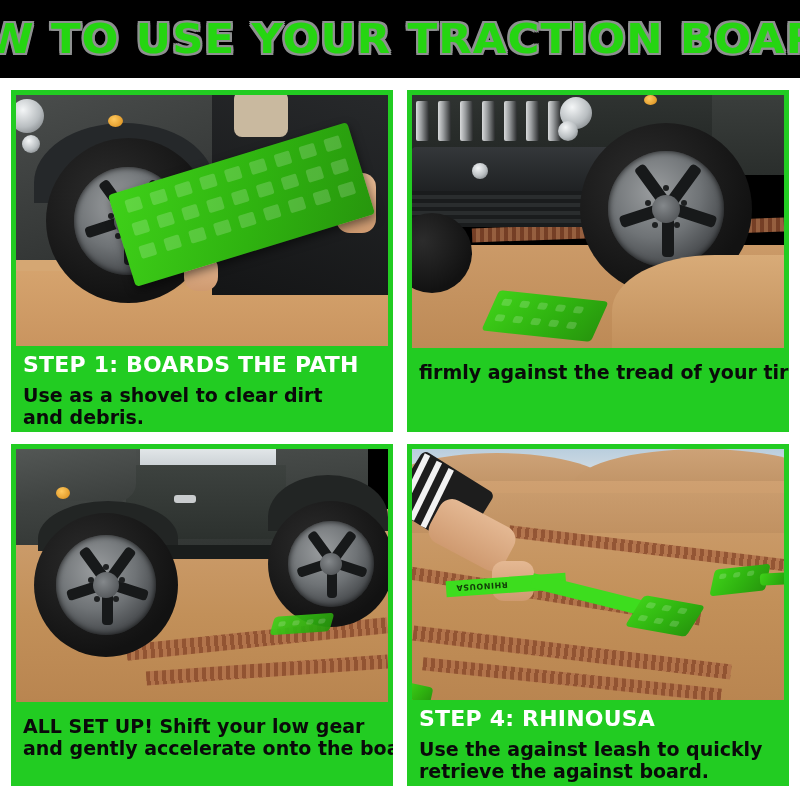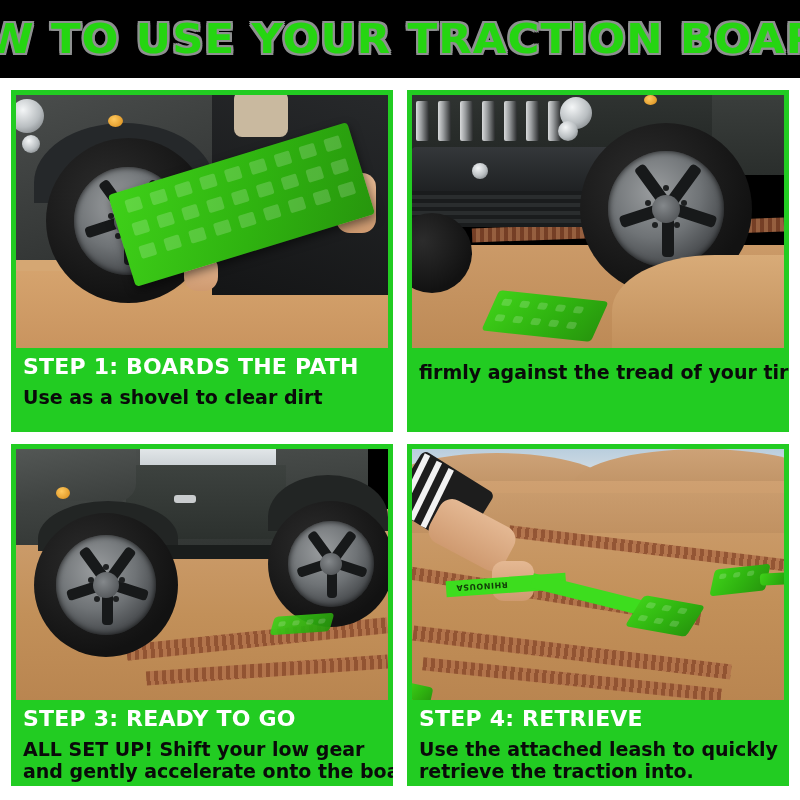--- a/index.html
+++ b/index.html
@@ -208,20 +208,21 @@
           <div class="nub" style="left:144px;top:58px;width:16px;height:13px;"></div>
           <div class="nub" style="left:170px;top:58px;width:16px;height:13px;"></div>
           <div class="nub" style="left:196px;top:58px;width:16px;height:13px;"></div>
           <div class="nub" style="left:222px;top:58px;width:16px;height:13px;"></div>
         </div>
       </div>
       <div class="caption">
         <div class="cap-head">STEP 1: BOARDS THE PATH</div>
         <div class="cap-body">
           <span>Use as a shovel to clear dirt</span>
+          <span>and debris.</span>
         </div>
       </div>
     </div>
 
     <div class="panel">
       <div class="photo">
         <div class="layer sand" style="left:0;top:150px;width:372px;height:103px;background:linear-gradient(#cb9a68,#bd8a56);"></div>
         <div class="layer track" style="left:60px;top:128px;width:312px;height:14px;transform:rotate(-2deg);"></div>
 
         <div class="layer" style="left:0;top:0;width:372px;height:60px;background:linear-gradient(#2f3331,#242826);"></div>
@@ -323,21 +324,20 @@
         </div>
 
         <div class="layer board" style="left:256px;top:166px;width:60px;height:18px;transform:rotate(-4deg) skewX(-20deg);opacity:.92;">
           <div class="nub" style="left:6px;top:5px;width:7px;height:5px;"></div>
           <div class="nub" style="left:20px;top:5px;width:7px;height:5px;"></div>
           <div class="nub" style="left:34px;top:5px;width:7px;height:5px;"></div>
           <div class="nub" style="left:46px;top:5px;width:7px;height:5px;"></div>
         </div>
       </div>
       <div class="caption">
-        <div class="cap-head">STEP 3: READY TO GO</div>
         <div class="cap-body">
           <span>ALL SET UP! Shift your low gear</span>
           <span>and gently accelerate onto the board.</span>
         </div>
       </div>
     </div>
 
     <div class="panel">
       <div class="photo">
         <div class="layer sky" style="left:0;top:0;width:372px;height:28px;"></div>
@@ -376,22 +376,22 @@
         <div class="layer board" style="left:300px;top:118px;width:56px;height:26px;transform:rotate(-6deg) skewX(-18deg);">
           <div class="nub" style="left:6px;top:5px;width:7px;height:5px;"></div>
           <div class="nub" style="left:20px;top:5px;width:7px;height:5px;"></div>
           <div class="nub" style="left:34px;top:5px;width:7px;height:5px;"></div>
         </div>
         <div class="layer board" style="left:348px;top:124px;width:28px;height:12px;transform:rotate(-3deg);"></div>
 
         <div class="layer board" style="left:-6px;top:236px;width:26px;height:16px;transform:rotate(12deg);"></div>
       </div>
       <div class="caption">
-        <div class="cap-head">STEP 4: RETRIEVE</div>
+        <div class="cap-head">STEP 4: RHINOUSA</div>
         <div class="cap-body">
-          <span>Use the attached leash to quickly</span>
-          <span>retrieve the traction into.</span>
+          <span>Use the against leash to quickly</span>
+          <span>retrieve the against board.</span>
         </div>
       </div>
     </div>
 
   </div>
 </div>
 
 </body></html>

